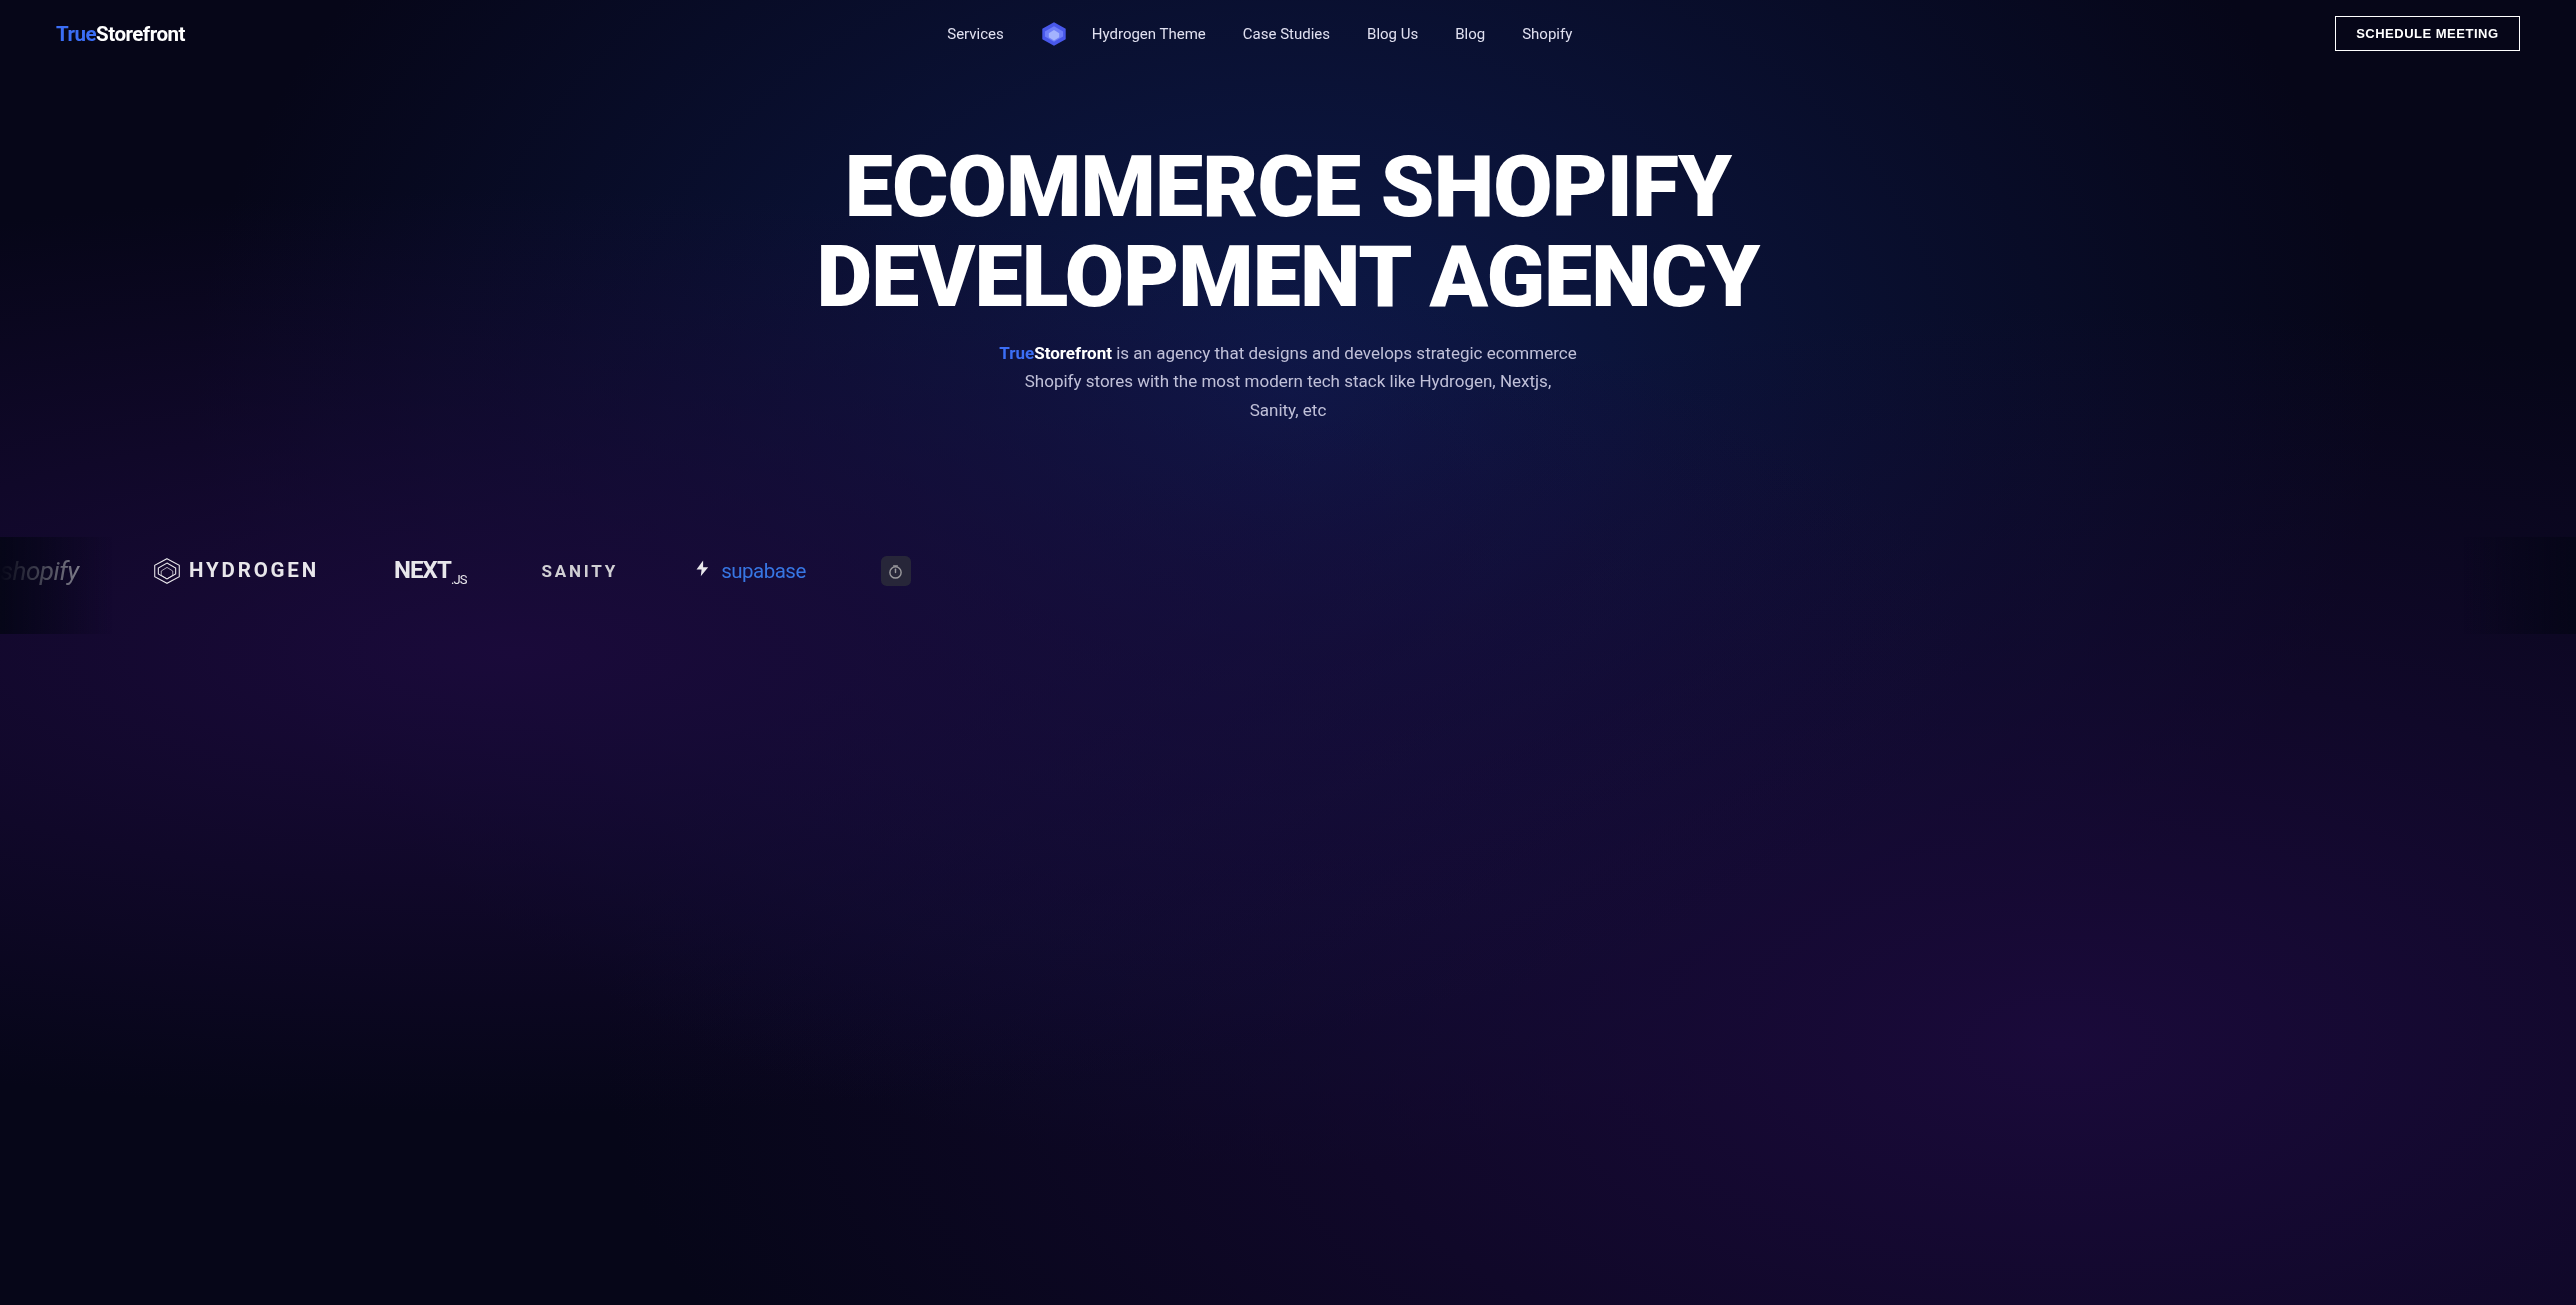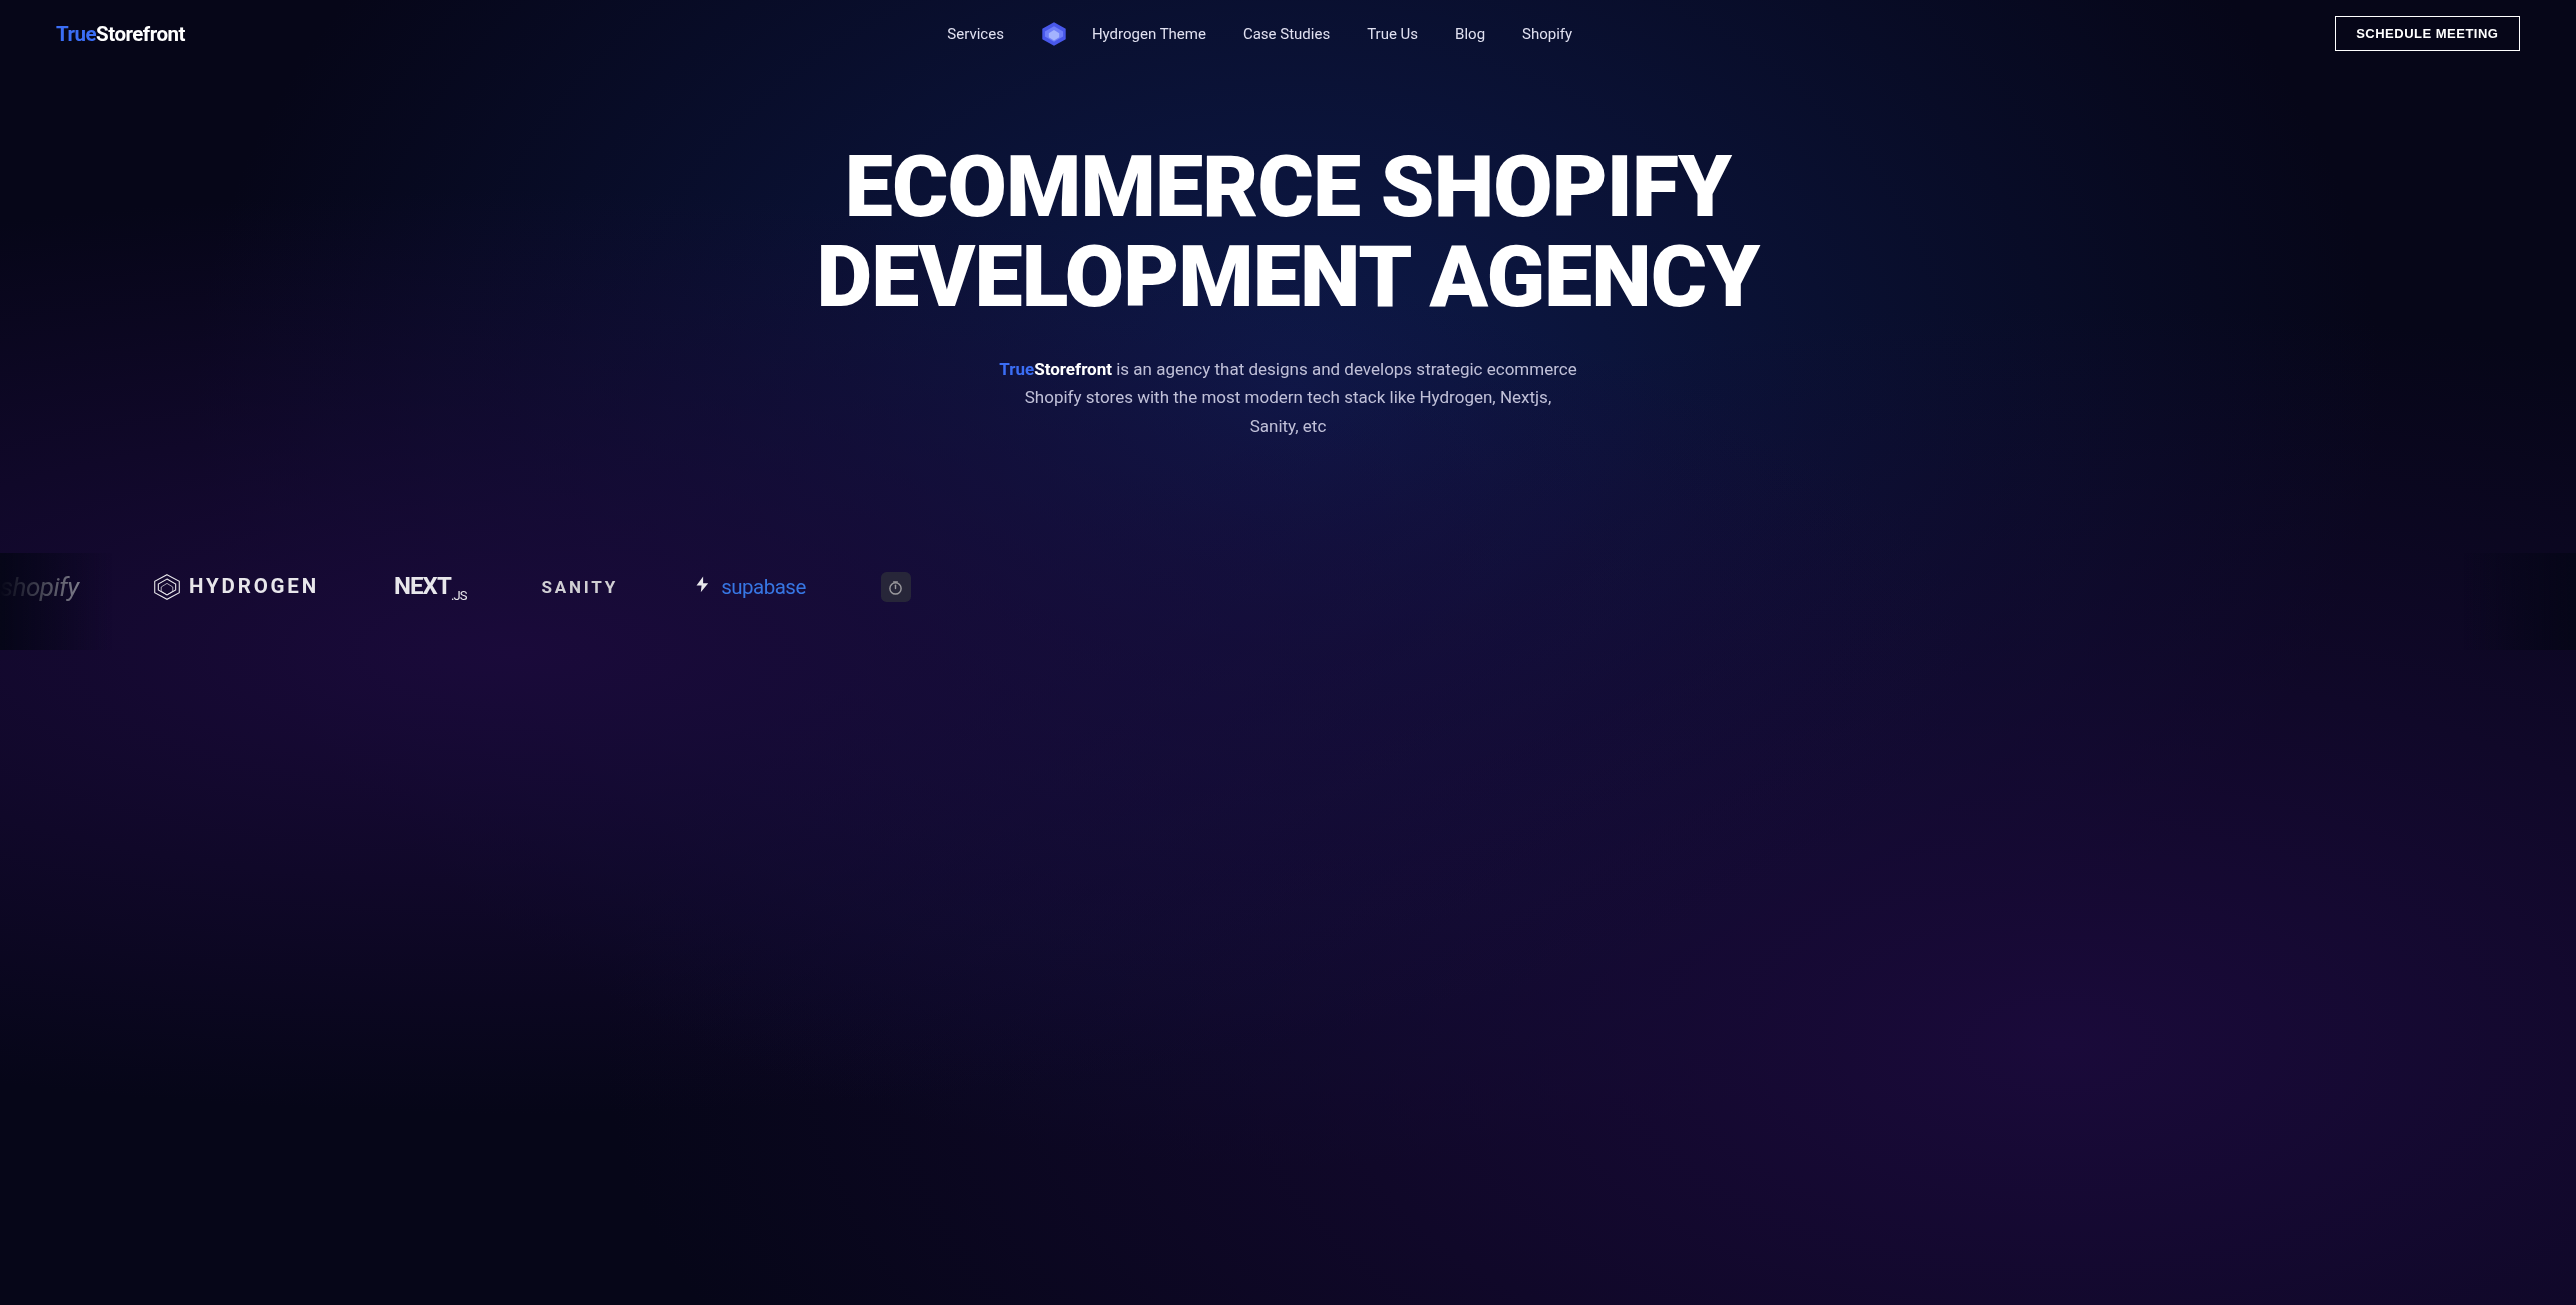--- a/index.html
+++ b/index.html
@@ -112,21 +112,21 @@
       margin-bottom: 22.4px;
     }
 
     .hero-title {
       font-size: 86px;
       font-weight: 900;
       line-height: 1.05;
       color: #fff;
       letter-spacing: -0.9px;
       text-transform: uppercase;
-      margin-bottom: 32px;
+      margin-bottom: 16px;
       max-width: 1027px;
       margin-left: auto;
       margin-right: auto;
     }
 
     .hero-desc {
       font-size: 17px;
       color: #c0c0d8;
       line-height: 1.7;
       max-width: 579px;
@@ -296,21 +296,21 @@
             <polygon points="20,8 34,16 34,24 20,32 6,24 6,16" fill="#8090ff" opacity="0.7"></polygon>
             <polygon points="20,14 28,19 28,25 20,30 12,25 12,19" fill="#b0c0ff" opacity="0.8"></polygon>
           </svg>
           <span>Hydrogen Theme</span>
         </a>
       </li>
       <li>
         <a href="#">Case Studies</a>
       </li>
       <li>
-        <a href="#">True Us</a>
+        <a href="#">Blog Us</a>
       </li>
       <li>
         <a href="#">Blog</a>
       </li>
       <li>
         <a href="#">Shopify</a>
       </li>
     </ul>
 
     <button class="schedule-btn">SCHEDULE MEETING</button>

